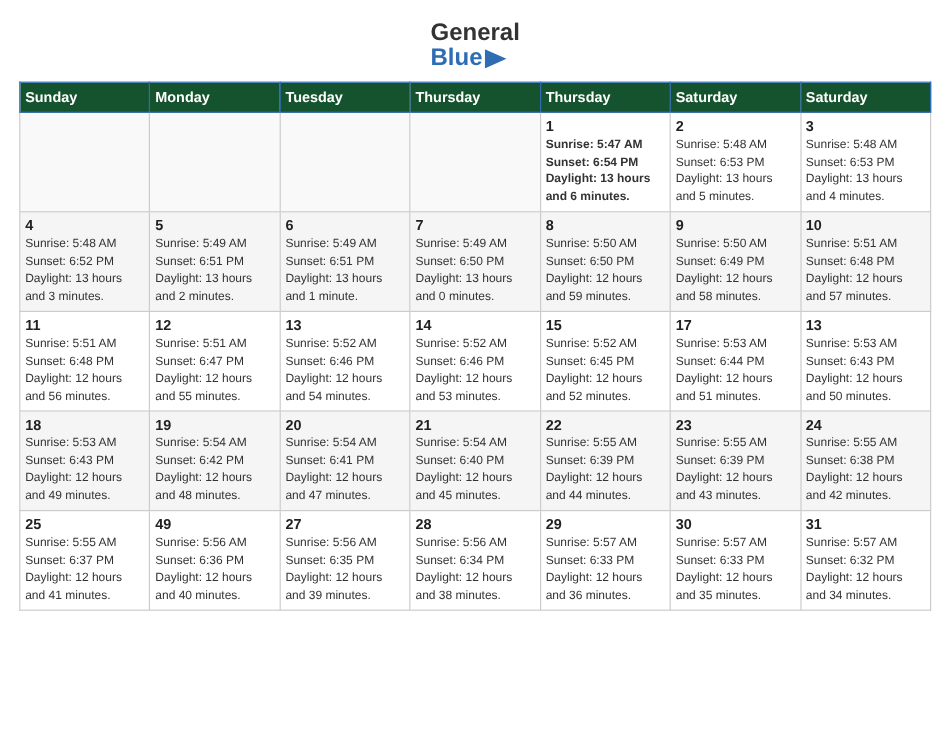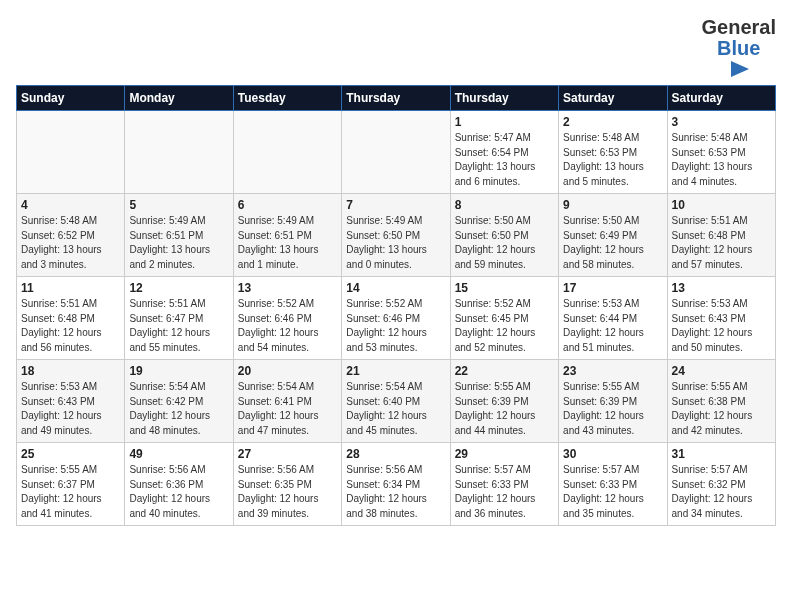--- a/index.html
+++ b/index.html
@@ -6,21 +6,21 @@
     body {
       font-family: Arial, sans-serif;
       background: #fff;
       width: 792px;
       min-height: 612px;
       padding: 16px;
     }
     .header {
       display: flex;
       align-items: flex-start;
-      justify-content: flex-end;
+      justify-content: center;
       margin-bottom: 8px;
     }
     .logo {
       display: flex;
       flex-direction: column;
       align-items: flex-start;
     }
     .logo-row {
       display: flex;
       align-items: center;
@@ -38,21 +38,21 @@
       font-size: 16px;
       font-weight: normal;
       color: #333;
     }
     table {
       width: 100%;
       border-collapse: collapse;
       font-size: 10.5px;
     }
     thead tr th {
-      background: #0f172a;
+      background: #14532d;
       color: #fff;
       padding: 5px 4px;
       text-align: left;
       font-size: 12px;
       border: 1px solid #2e6db4;
     }
     tbody tr td {
       border: 1px solid #ccc;
       padding: 4px 4px;
       vertical-align: top;
@@ -81,21 +81,21 @@
     }
   </style>
 </head>
 <body>
 
 <div class="header">
   <div class="logo">
     <div class="logo-row">
       <div>
         <span style="font-size:20px;font-weight:bold;color:#333;">General</span>
-        <div class="logo-row" style="margin-top:-2px;flex-direction:column;">
+        <div class="logo-row" style="margin-top:-2px;">
           <span style="font-size:20px;font-weight:bold;color:#2e6db4;">Blue</span>
           <svg width="18" height="16" viewBox="0 0 18 16" style="margin-left:2px;margin-top:1px;">
             <polygon points="0,0 18,8 0,16" fill="#2e6db4"></polygon>
           </svg>
         </div>
       </div>
     </div>
   </div>
   <div class="title-area">
     <h1></h1>
@@ -116,21 +116,21 @@
       </tr>
   </thead>
   <tbody id="calendar-body">
   <tr>
         <td class="empty"></td>
         <td class="empty"></td>
         <td class="empty"></td>
         <td class="empty"></td>
         <td>
           <span class="day-num">1</span>
-          <div class="day-info" style="white-space: pre-line;">Sunrise: 5:47 AM
+          <div class="day-info" style="white-space: pre-line; font-weight: bold;">Sunrise: 5:47 AM
 Sunset: 6:54 PM
 Daylight: 13 hours
 and 6 minutes.</div>
         </td>
         <td>
           <span class="day-num">2</span>
           <div class="day-info" style="white-space: pre-line;">Sunrise: 5:48 AM
 Sunset: 6:53 PM
 Daylight: 13 hours
 and 5 minutes.</div>

